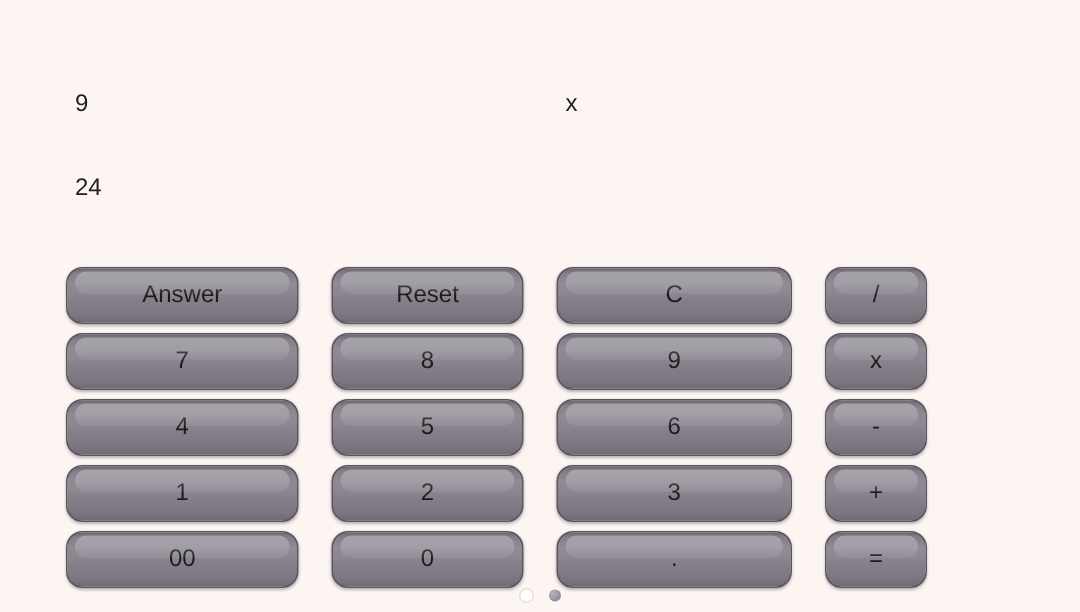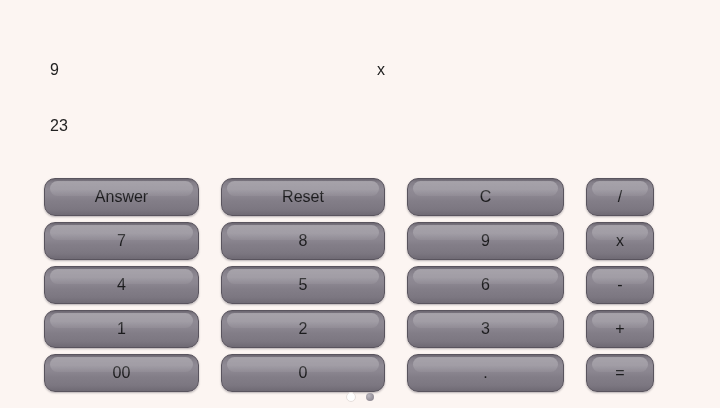--- a/index.html
+++ b/index.html
@@ -48,21 +48,21 @@
     cursor:pointer;
   }
   .key::before {
     content:"";
     position:absolute; left:5px; right:5px; top:2px; height:15px;
     border-radius:8px;
     background:linear-gradient(180deg, rgba(255,255,255,0.30), rgba(255,255,255,0.05));
     pointer-events:none;
   }
   .c1 { width:155px; }
-  .c2 { width:164px; }
+  .c2 { width:128px; }
   .c3 { width:157px; }
   .c4 { width:68px; }
 
   
   .pager {
     position:absolute; top:392px; left:346px;
     display:flex; align-items:center; gap:10px;
   }
   .dot-active {
     width:10px; height:10px; border-radius:50%;
@@ -75,21 +75,21 @@
     background:radial-gradient(circle at 35% 35%, #b9b5bd, #7f7a84);
   }
 </style>
 </head>
 <body>
 
 <div class="screen">
 
   <div class="display-text operand">9</div>
   <div class="display-text operator">x</div>
-  <div class="display-text result">23</div>
+  <div class="display-text result">24</div>
 
   <div class="keypad">
 
     <div class="key-row">
       <button class="key c1">Answer</button>
       <button class="key c2">Reset</button>
       <button class="key c3">C</button>
       <button class="key c4">/</button>
     </div>
 

